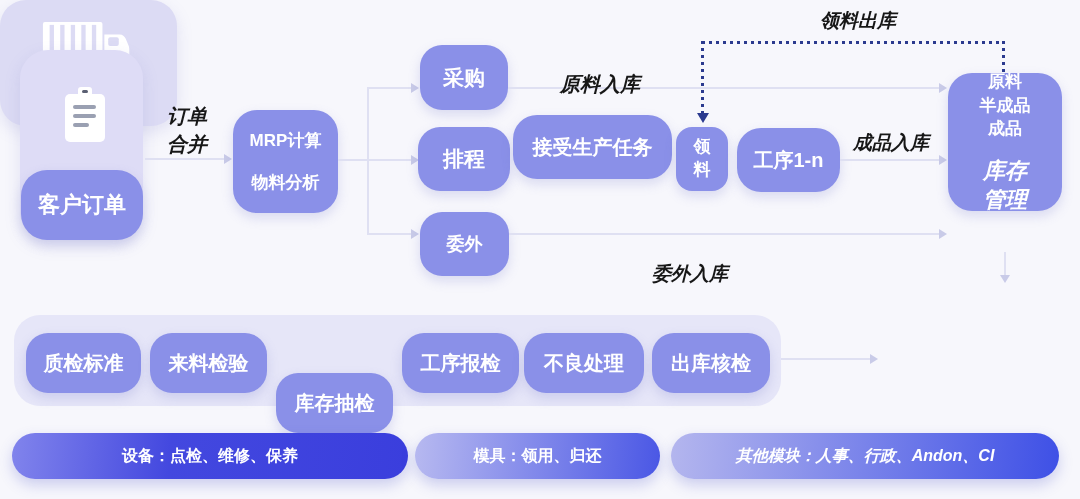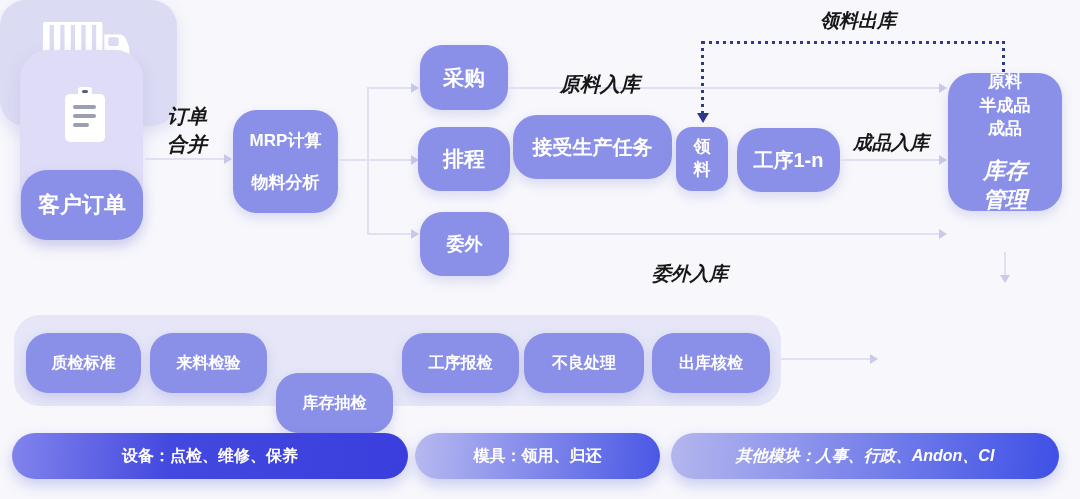--- a/index.html
+++ b/index.html
@@ -46,21 +46,21 @@
 
   .order-outer{left:20px;top:50px;width:123px;height:190px;border-radius:28px;}
   .clipboard{position:absolute;left:62px;top:86px;}
 
   .shipment{left:885px;top:282px;width:177px;height:126px;border-radius:26px;background:#dcdbf4;
         box-shadow:0 6px 16px rgba(120,120,200,.18);display:flex;flex-direction:column;
         align-items:center;justify-content:center;}
   .shipment .ship-label{color:#1b1b1b;font-weight:700;font-size:21px;margin-top:6px;}
 
   .quality-wrap{left:14px;top:315px;width:767px;height:91px;border-radius:26px;background:#e6e6f8;}
-  .qpill{top:333px;height:60px;border-radius:22px;font-size:16px;justify-content:center;}
+  .qpill{top:333px;height:60px;border-radius:22px;font-size:20px;justify-content:center;}
 
   .banner{position:absolute;top:433px;height:46px;border-radius:23px;color:#ffffff;
         font-weight:700;font-size:16px;display:flex;align-items:center;justify-content:center;
         box-shadow:0 6px 14px rgba(70,80,200,.25);}
   .banner-1{left:12px;width:396px;background:linear-gradient(95deg,#8184ec 0%,#4348df 40%,#3a3edd 100%);}
   .banner-2{left:415px;width:245px;background:linear-gradient(95deg,#b7b9f0 0%,#4a57e5 100%);}
   .banner-3{left:671px;width:388px;background:linear-gradient(95deg,#b4b6ee 0%,#3e50e6 100%);font-style:italic;}
 
   .edge-raw{left:520px;top:71px;width:160px;font-size:20px;}
   .edge-pickout{left:778px;top:9px;width:160px;font-size:19px;}

